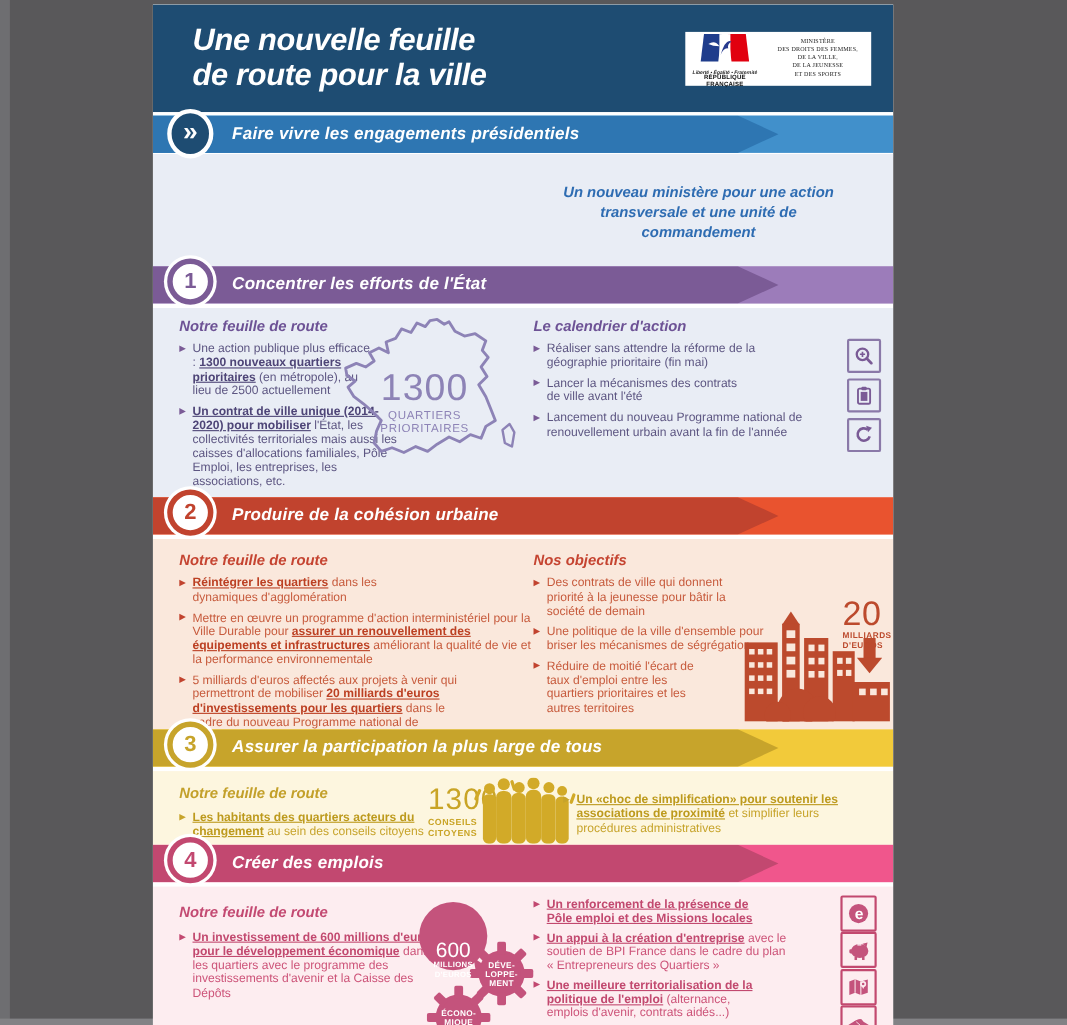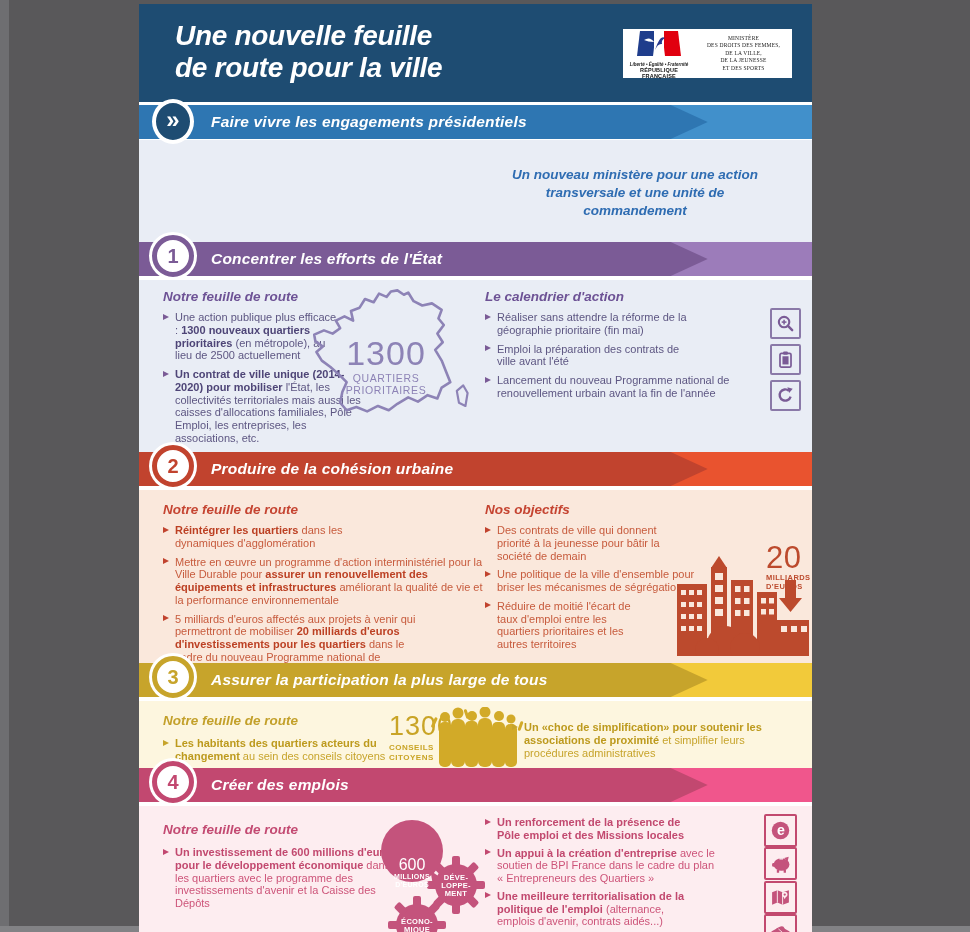--- a/index.html
+++ b/index.html
@@ -69,21 +69,21 @@
   .sec4 .colhead{color:#c34a72;}
 
   .bullets{position:absolute;display:flex;flex-direction:column;gap:6px;}
   .bullet{display:flex;gap:6px;font-size:11px;line-height:1.16;}
   .arr{flex:0 0 auto;margin-top:2.5px;width:0;height:0;
        border-left:6px solid var(--acc);border-top:3.5px solid transparent;border-bottom:3.5px solid transparent;}
   .sec1 .bullet{color:#5d5682;} .sec1 .arr{--acc:#7a5b96;} .sec1 .b{color:#4e4577;}
   .sec2 .bullet{color:#c75b3d;} .sec2 .arr{--acc:#c1432e;} .sec2 .b{color:#bc4023;}
   .sec3 .bullet{color:#c7a42c;} .sec3 .arr{--acc:#c7a42b;} .sec3 .b{color:#bd9a1d;}
   .sec4 .bullet{color:#cd5479;} .sec4 .arr{--acc:#c24870;} .sec4 .b{color:#c2496f;}
-  .b{font-weight:bold;}
+  .b{font-weight:bold;text-decoration:underline;}
 
   
   .map-wrap{position:absolute;left:172px;top:4px;width:162px;height:164px;}
   .map-center{position:absolute;left:0;top:52px;width:150px;text-align:center;color:#8d83b6;}
   .map-value{font-size:34px;letter-spacing:1px;line-height:1;}
   .map-label{font-size:10.5px;letter-spacing:0.6px;line-height:1.15;margin-top:2px;}
   .ibox{position:absolute;width:27px;height:27px;border:2px solid #8a79a8;border-radius:2px;
         display:flex;align-items:center;justify-content:center;background:transparent;}
   .sec4 .ibox{border-color:#c2496f;width:29px;height:29px;background:#fff0;}
 
@@ -96,21 +96,21 @@
   
   .crowd-wrap{position:absolute;left:250px;top:6px;width:145px;height:60px;color:#c9a426;}
   .crowd-value{position:absolute;left:0;top:6px;font-size:27px;line-height:1;letter-spacing:1px;}
   .crowd-label{position:absolute;left:0;top:36px;font-size:8px;font-weight:bold;letter-spacing:0.5px;line-height:1.25;}
 
   
   .bubble{position:absolute;left:242px;top:14px;width:62px;height:62px;border-radius:50%;
           background:#c4537c;color:#fff;display:flex;flex-direction:column;align-items:center;justify-content:center;z-index:2;}
   .bubble:after{content:"";position:absolute;right:-2px;bottom:-6px;width:16px;height:16px;
                 background:#c4537c;clip-path:polygon(0 0,100% 45%,35% 100%);transform:rotate(10deg);}
-  .bubble .v{font-size:16px;line-height:1;margin-top:44px;}
+  .bubble .v{font-size:19px;line-height:1;margin-top:44px;}
   .bubble .l{font-size:7px;font-weight:bold;letter-spacing:0.3px;line-height:1.2;}
   .gear{position:absolute;}
   .gear text{fill:#fff;font-size:7.5px;font-weight:bold;font-family:"Liberation Sans",sans-serif;letter-spacing:0.3px;}
 </style>
 </head>
 <body>
 
 <div class="gutter-edge"></div>
 <div class="gutter-bottom"></div>
 
@@ -189,21 +189,21 @@
     </div>
 
     <div class="colhead" style="left:346px;top:9px;">Le calendrier d'action</div>
     <div class="bullets" style="left:346px;top:31px;width:255px;">
       <div class="bullet" style="max-width:225px;">
           <span class="arr"></span>
           <span><span>Réaliser sans attendre la réforme de la géographie prioritaire (fin mai)</span></span>
         </div>
       <div class="bullet" style="max-width:200px;">
           <span class="arr"></span>
-          <span><span>Emploi la préparation des contrats de ville avant l'été</span></span>
+          <span><span>Lancer la mécanismes des contrats de ville avant l'été</span></span>
         </div>
       <div class="bullet" style="max-width:255px;">
           <span class="arr"></span>
           <span><span>Lancement du nouveau Programme national de renouvellement urbain avant la fin de l'année</span></span>
         </div>
     </div>
 
     <div class="ibox" style="left:631px;top:28px;">
       <svg width="19" height="19" viewBox="0 0 20 20">
         <circle cx="8.5" cy="8.5" r="5.5" fill="none" stroke="#7a5b96" stroke-width="2.2"></circle>

